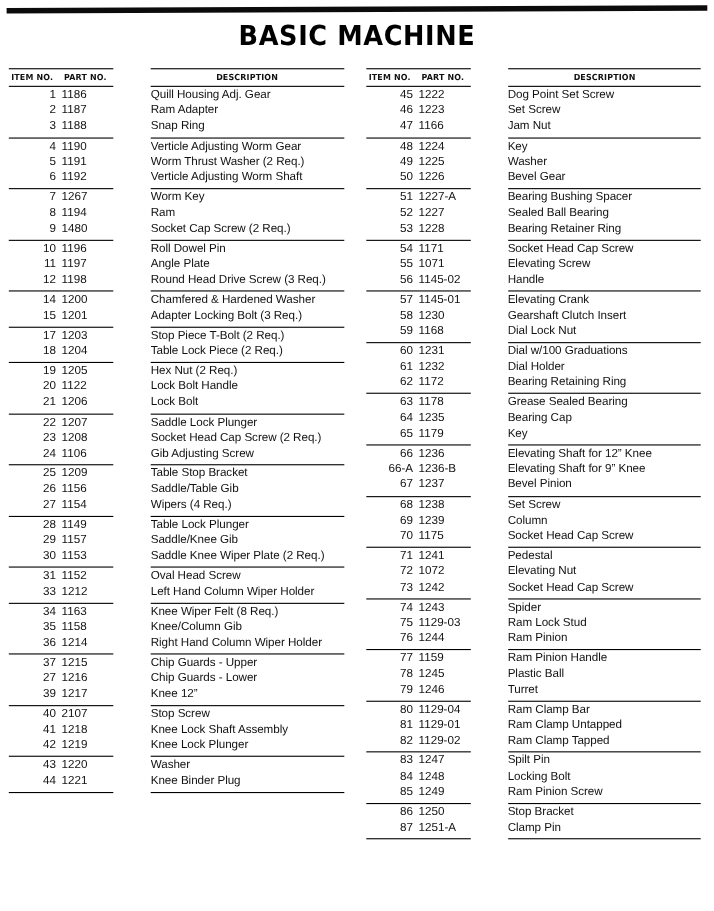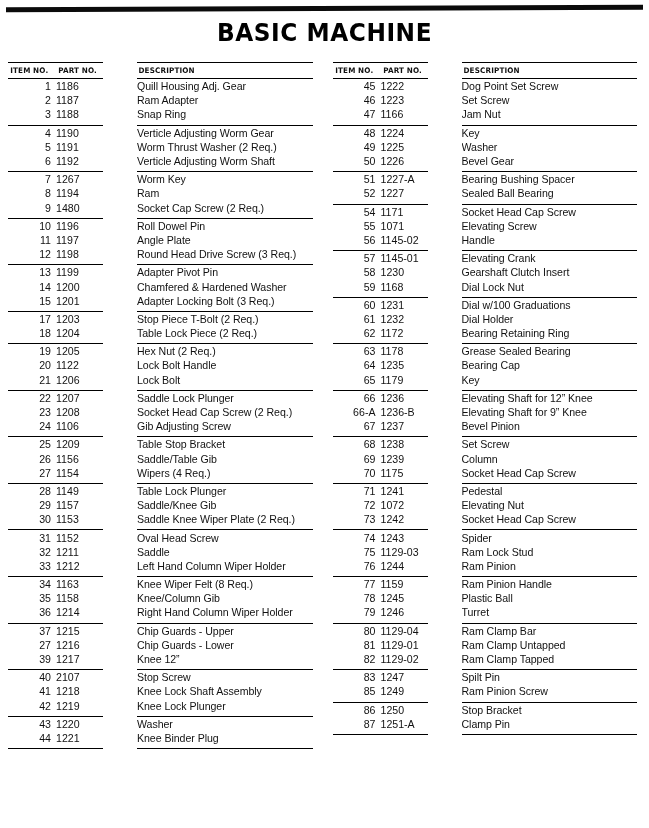--- a/index.html
+++ b/index.html
@@ -82,21 +82,21 @@
     flex: 0 0 34px;
   }
   .head-desc {
     flex: 1 1 auto;
     border-top: 1.6px solid #000;
     border-bottom: 1.1px solid #000;
     box-sizing: border-box;
     text-align: center;
     display: flex;
     align-items: center;
-    justify-content: flex-start;
+    justify-content: center;
   }
   .head-txt {
     font-size: 7.6px;
     font-weight: bold;
     letter-spacing: 0.15px;
     font-family: "DejaVu Sans", sans-serif;
     transform: scaleX(0.95);
     white-space: nowrap;
   }
   .head-item { flex: 0 0 48px; text-align: left; padding-left: 1px; }
@@ -277,26 +277,20 @@
             <span class="cell-desc">Round Head Drive Screw (3 Req.)</span>
           </div>
         </div>
         <div class="group-rule">
           <div class="rule-left"></div>
           <div class="rule-gap"></div>
           <div class="rule-right"></div>
         </div>
         <div class="group">
           <div class="row">
-            <span class="cell-item">13</span>
-            <span class="cell-part">1199</span>
-            <span class="cell-gap"></span>
-            <span class="cell-desc">Adapter Pivot Pin</span>
-          </div>
-          <div class="row">
             <span class="cell-item">14</span>
             <span class="cell-part">1200</span>
             <span class="cell-gap"></span>
             <span class="cell-desc">Chamfered &amp; Hardened Washer</span>
           </div>
           <div class="row">
             <span class="cell-item">15</span>
             <span class="cell-part">1201</span>
             <span class="cell-gap"></span>
             <span class="cell-desc">Adapter Locking Bolt (3 Req.)</span>
@@ -425,26 +419,20 @@
           <div class="rule-left"></div>
           <div class="rule-gap"></div>
           <div class="rule-right"></div>
         </div>
         <div class="group">
           <div class="row">
             <span class="cell-item">31</span>
             <span class="cell-part">1152</span>
             <span class="cell-gap"></span>
             <span class="cell-desc">Oval Head Screw</span>
-          </div>
-          <div class="row">
-            <span class="cell-item">32</span>
-            <span class="cell-part">1211</span>
-            <span class="cell-gap"></span>
-            <span class="cell-desc">Saddle</span>
           </div>
           <div class="row">
             <span class="cell-item">33</span>
             <span class="cell-part">1212</span>
             <span class="cell-gap"></span>
             <span class="cell-desc">Left Hand Column Wiper Holder</span>
           </div>
         </div>
         <div class="group-rule">
           <div class="rule-left"></div>
@@ -613,20 +601,26 @@
             <span class="cell-part">1227-A</span>
             <span class="cell-gap"></span>
             <span class="cell-desc">Bearing Bushing Spacer</span>
           </div>
           <div class="row">
             <span class="cell-item">52</span>
             <span class="cell-part">1227</span>
             <span class="cell-gap"></span>
             <span class="cell-desc">Sealed Ball Bearing</span>
           </div>
+          <div class="row">
+            <span class="cell-item">53</span>
+            <span class="cell-part">1228</span>
+            <span class="cell-gap"></span>
+            <span class="cell-desc">Bearing Retainer Ring</span>
+          </div>
         </div>
         <div class="group-rule">
           <div class="rule-left"></div>
           <div class="rule-gap"></div>
           <div class="rule-right"></div>
         </div>
         <div class="group">
           <div class="row">
             <span class="cell-item">54</span>
             <span class="cell-part">1171</span>
@@ -875,20 +869,26 @@
           <div class="rule-left"></div>
           <div class="rule-gap"></div>
           <div class="rule-right"></div>
         </div>
         <div class="group">
           <div class="row">
             <span class="cell-item">83</span>
             <span class="cell-part">1247</span>
             <span class="cell-gap"></span>
             <span class="cell-desc">Spilt Pin</span>
+          </div>
+          <div class="row">
+            <span class="cell-item">84</span>
+            <span class="cell-part">1248</span>
+            <span class="cell-gap"></span>
+            <span class="cell-desc">Locking Bolt</span>
           </div>
           <div class="row">
             <span class="cell-item">85</span>
             <span class="cell-part">1249</span>
             <span class="cell-gap"></span>
             <span class="cell-desc">Ram Pinion Screw</span>
           </div>
         </div>
         <div class="group-rule">
           <div class="rule-left"></div>

